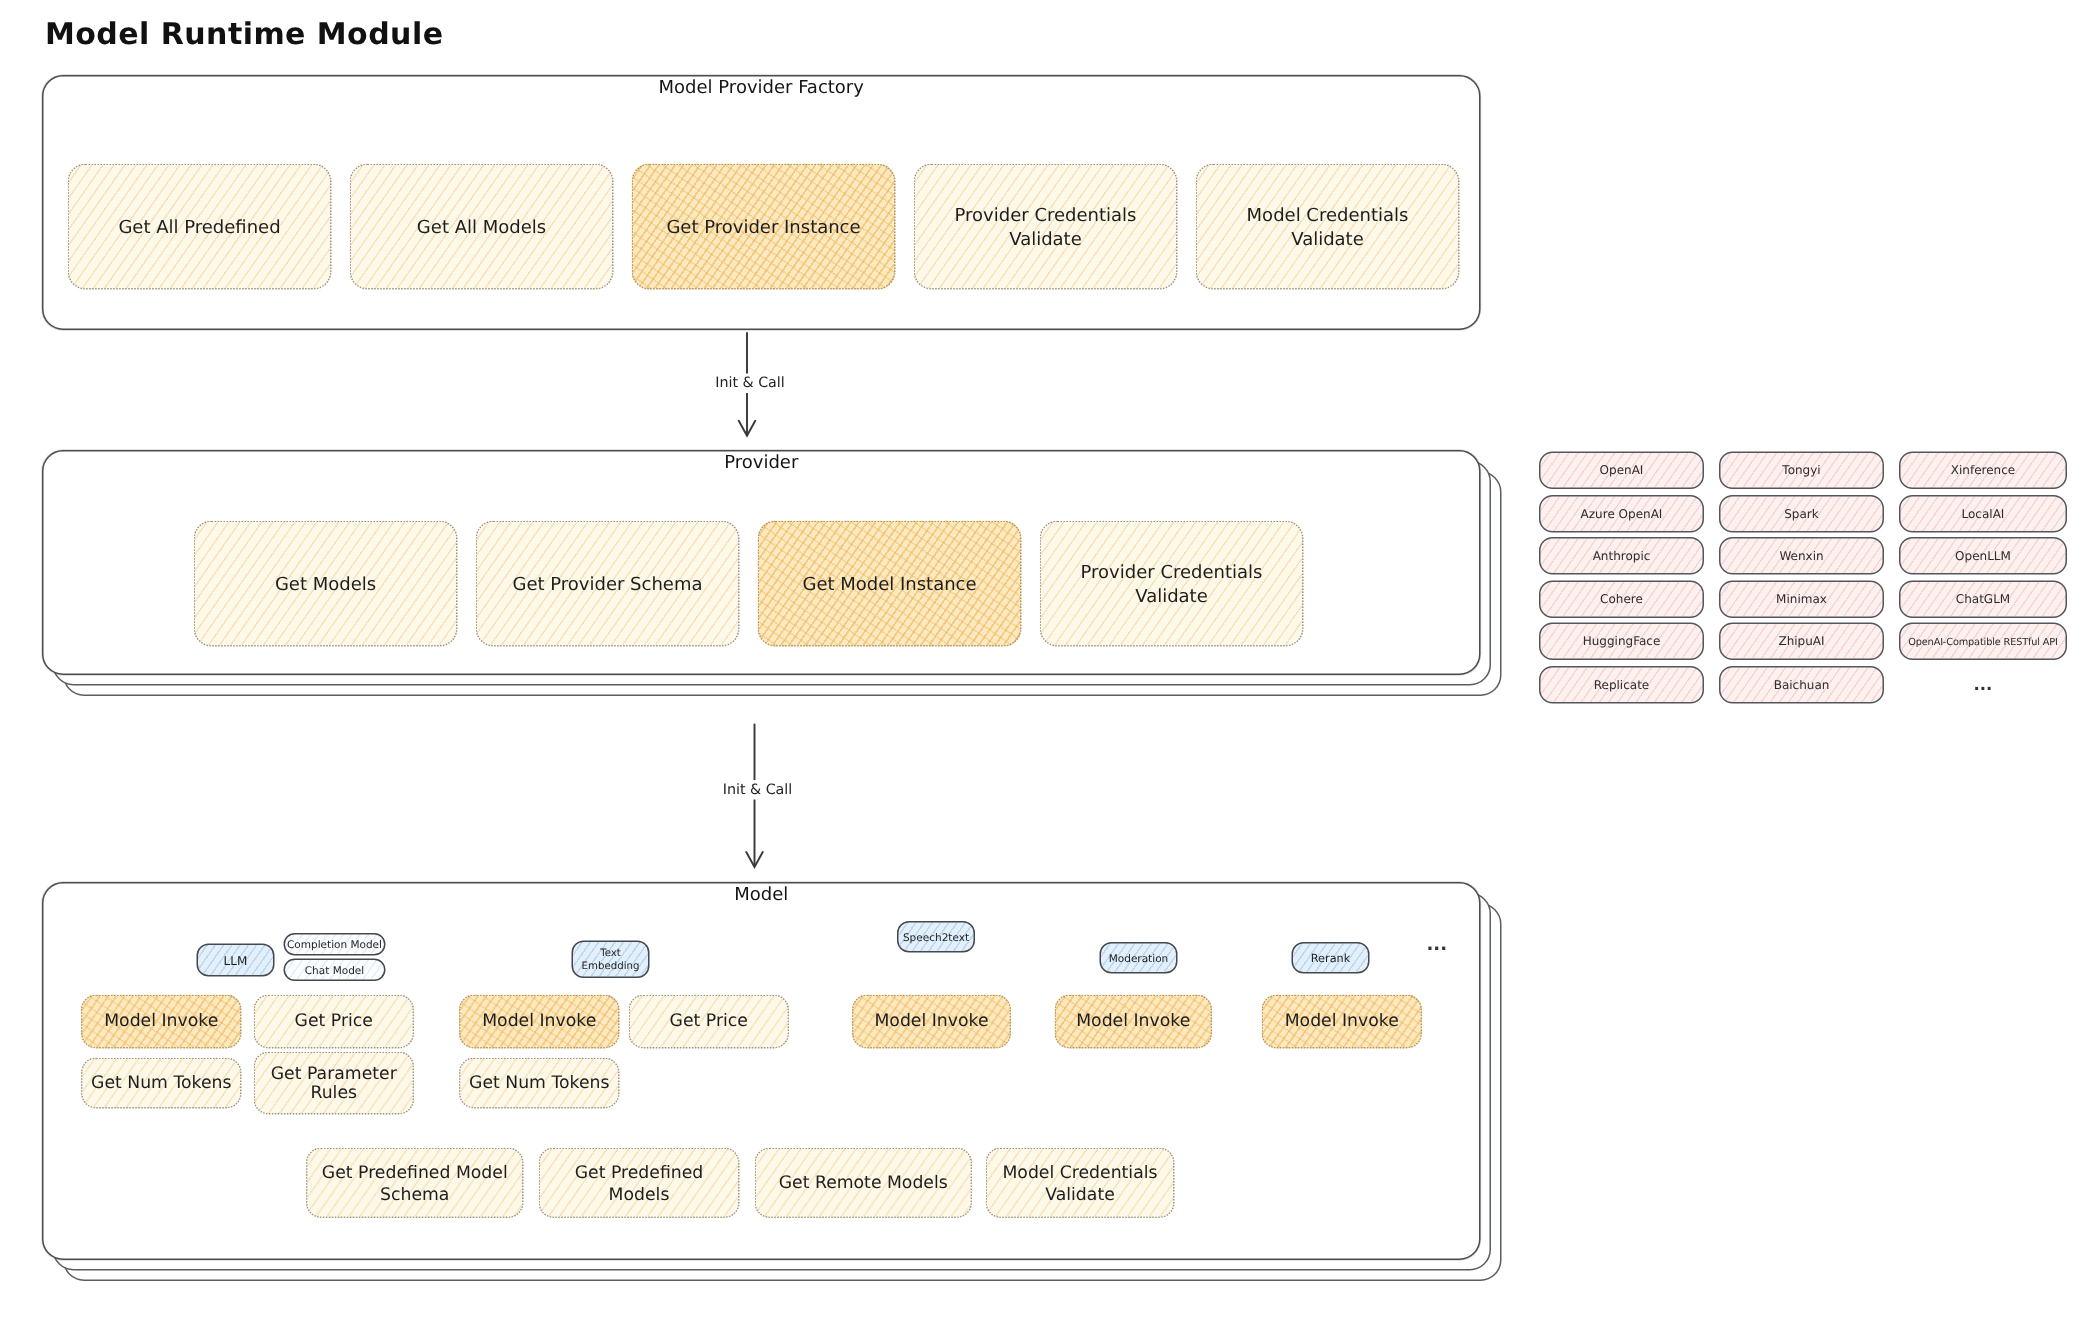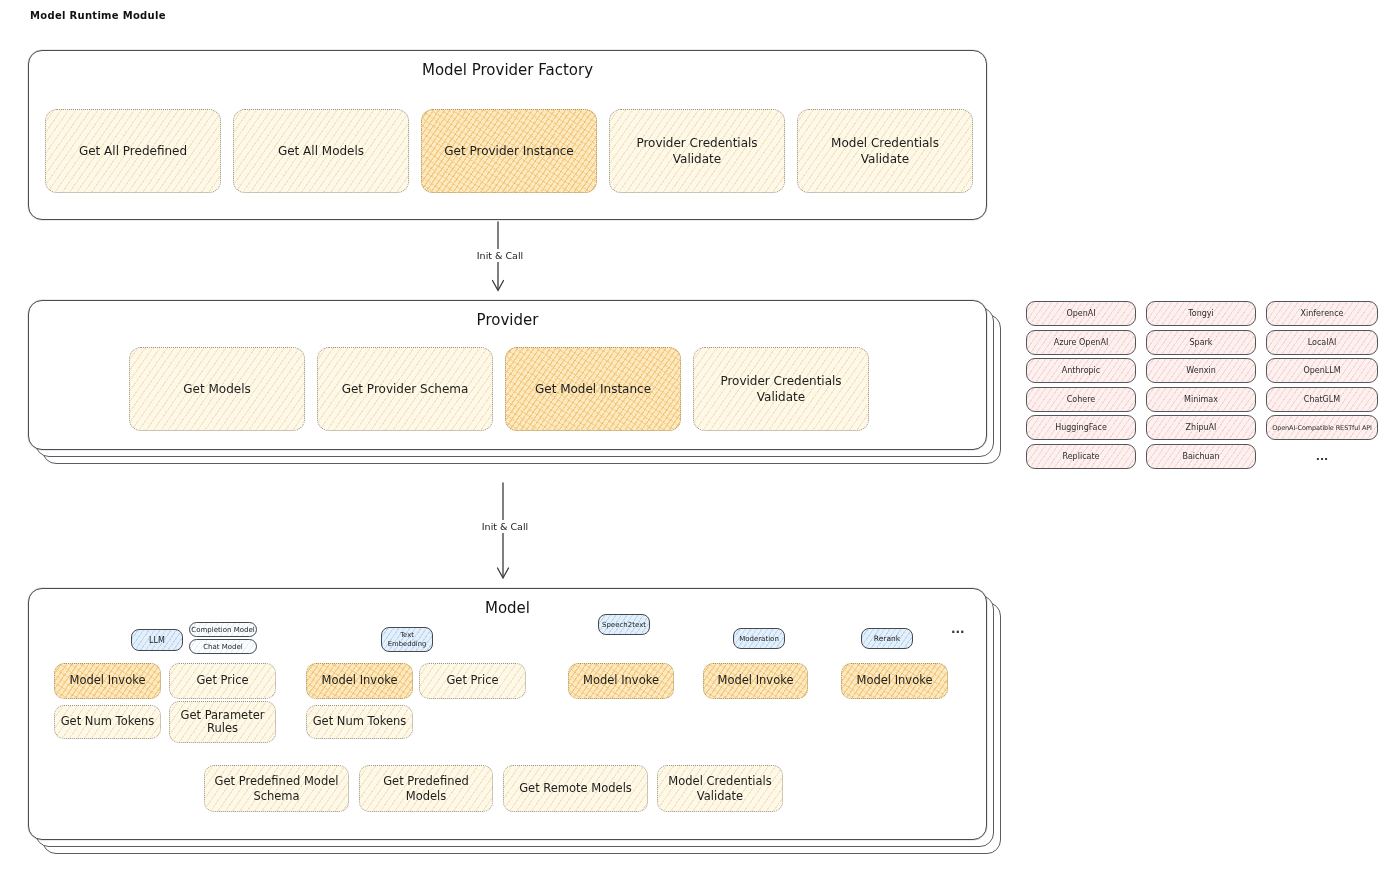--- a/index.html
+++ b/index.html
@@ -1,25 +1,25 @@
 <!DOCTYPE html>
 <html><head>
 <meta charset="utf-8">
 <style>
   html,body{margin:0;padding:0;background:#fff;}
   .canvas{
     position:relative;width:1393px;height:880px;background:#ffffff;overflow:hidden;
     font-family:"DejaVu Sans","Liberation Sans",sans-serif;color:#1e1e1e;
   }
-  .page-title{position:absolute;left:30px;top:10px;font-size:10px;font-weight:700;letter-spacing:.3px;color:#111;}
+  .page-title{position:absolute;left:30px;top:10px;font-size:20px;font-weight:700;letter-spacing:.3px;color:#111;}
 
   
   .card{position:absolute;background:#fff;border:1.6px solid #494c51;border-radius:14px;box-shadow:0 0 0 .5px rgba(90,93,97,.25);}
   .layer{position:absolute;background:#fff;border:1.4px solid #5a5d61;border-radius:14px;}
-  .card-title{position:absolute;top:10px;left:0;right:0;text-align:center;font-size:15px;color:#141414;}
+  .card-title{position:absolute;top:0;left:0;right:0;text-align:center;font-size:12px;color:#141414;}
 
   
   .row{position:absolute;display:flex;gap:12px;}
   .op{display:flex;align-items:center;justify-content:center;text-align:center;
       border:1.4px dotted #98938a;border-radius:11px;color:#1d1d1d;box-sizing:border-box;}
   .op.light{background-color:#fdf8e7;
       background-image:repeating-linear-gradient(125deg,rgba(226,188,108,.33) 0 1px,transparent 1px 6px);}
   .op.active{background-color:#fbe9c2;border-color:#ab9468;
       background-image:repeating-linear-gradient(125deg,rgba(243,172,66,.5) 0 1.2px,transparent 1.2px 4.5px),
                        repeating-linear-gradient(35deg,rgba(243,172,66,.35) 0 1px,transparent 1px 6px);}

